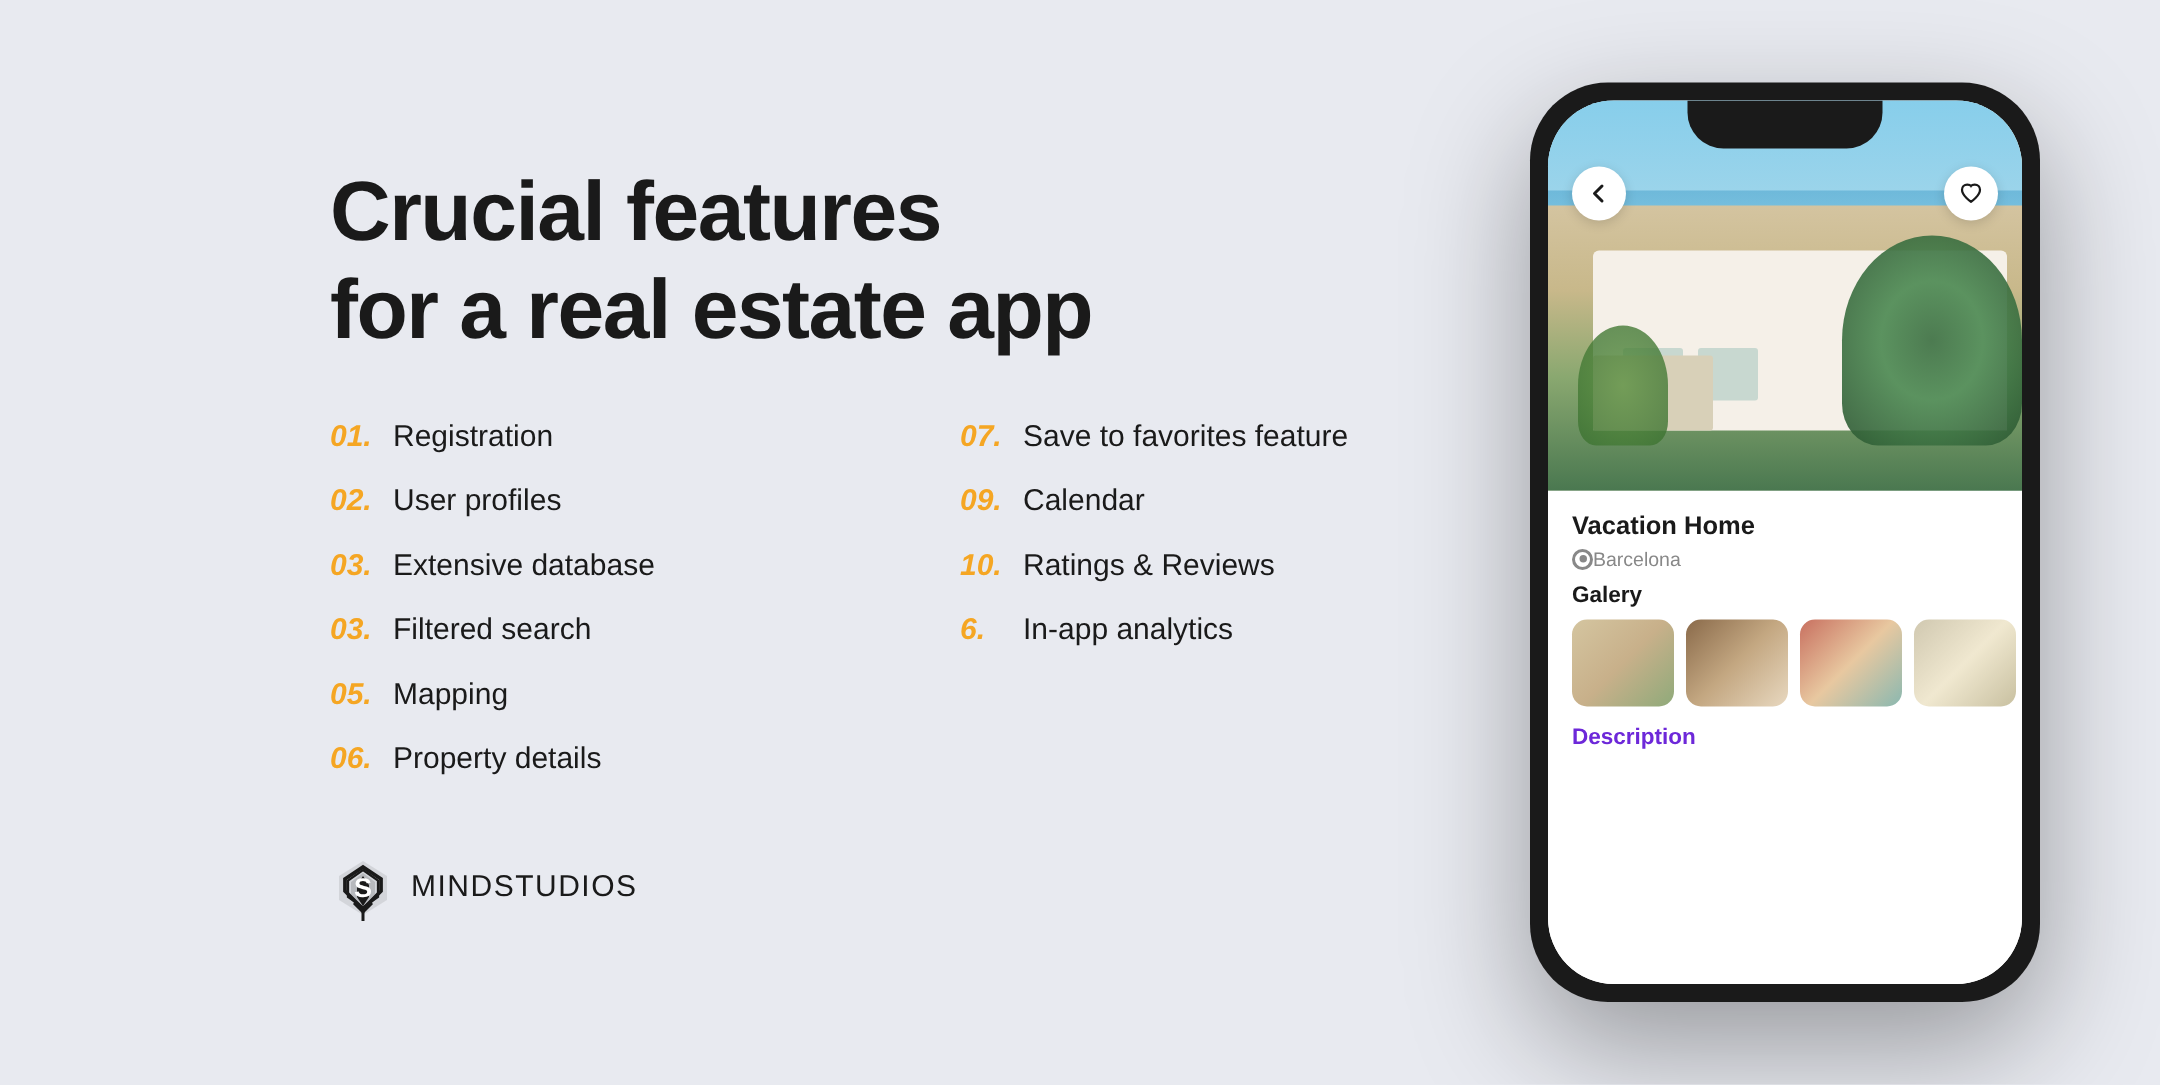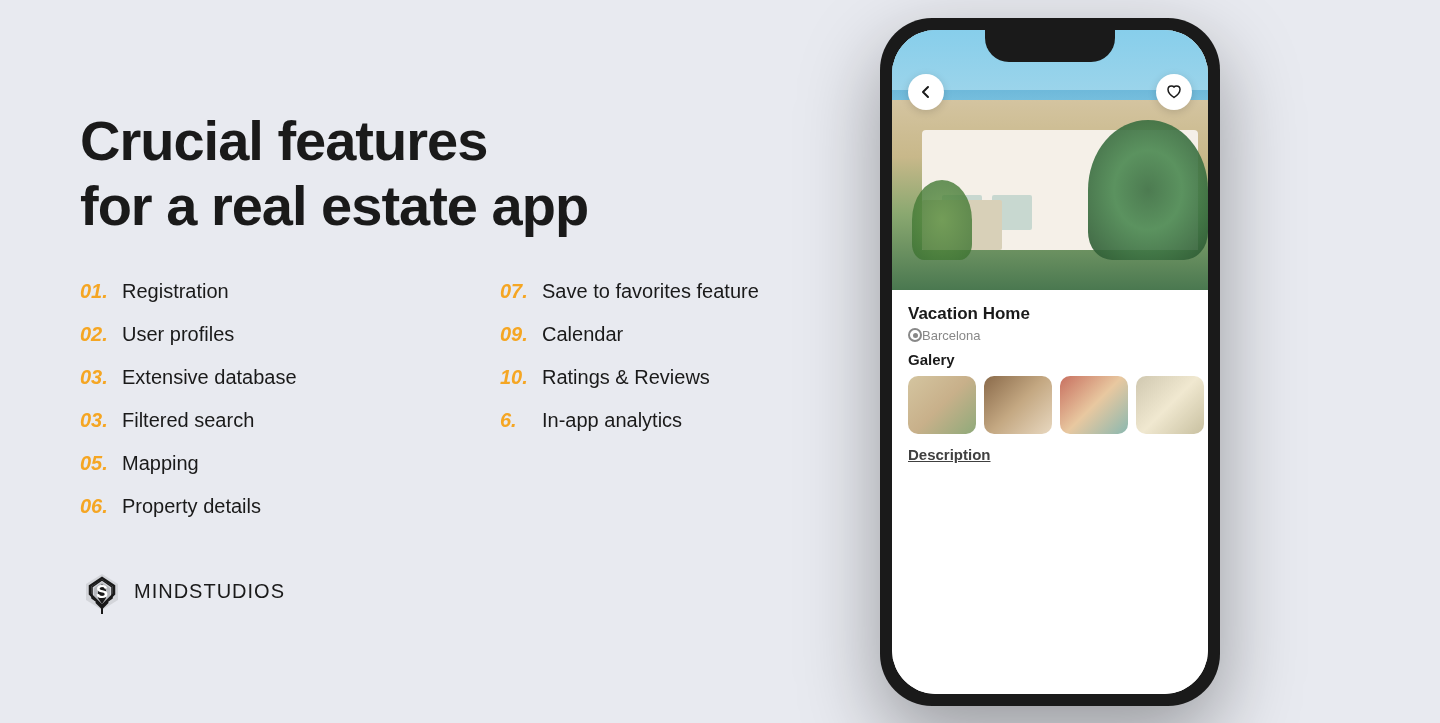--- a/index.html
+++ b/index.html
@@ -13,21 +13,21 @@
       display: flex;
       align-items: center;
     }
 
     .container {
       display: flex;
       width: 100%;
       height: 100%;
       padding: 40px 80px;
       align-items: center;
-      justify-content: flex-start;
+      justify-content: flex-end;
     }
 
     .left-section {
       flex: 1;
       max-width: 800px;
       display: flex;
       flex-direction: column;
       gap: 32px;
     }
 
@@ -95,21 +95,21 @@
       flex-shrink: 0;
       display: flex;
       align-items: center;
       justify-content: flex-end;
       padding-right: 0;
     }
 
     .phone-outer {
       position: relative;
       width: 340px;
-      height: 688px;
+      height: 613px;
       background: #1a1a1a;
       border-radius: 52px;
       padding: 12px;
       box-shadow: 0 30px 80px rgba(0,0,0,0.35);
     }
 
     .phone-inner {
       width: 100%;
       height: 100%;
       background: #fff;
@@ -236,23 +236,22 @@
     }
 
     .thumb-1 { background: linear-gradient(135deg, #d4c5a0 0%, #c8b08a 50%, #8faa7a 100%); }
     .thumb-2 { background: linear-gradient(135deg, #8a6a4a 0%, #c4a882 50%, #e8d8c0 100%); }
     .thumb-3 { background: linear-gradient(135deg, #c87060 0%, #e8c8a0 50%, #8ab8b0 100%); }
     .thumb-4 { background: linear-gradient(135deg, #d0c8b0 0%, #f0e8d0 50%, #c8c0a0 100%); }
 
     .description-label {
       font-size: 15px;
       font-weight: 700;
-      color: #404040;
+      color: #6d28d9;
       margin-bottom: 0;
-      text-decoration: underline;
     }
 
     .description-text {
       font-size: 12px;
       color: #888;
       line-height: 1.5;
     }
 
     
     .sky-bg {

